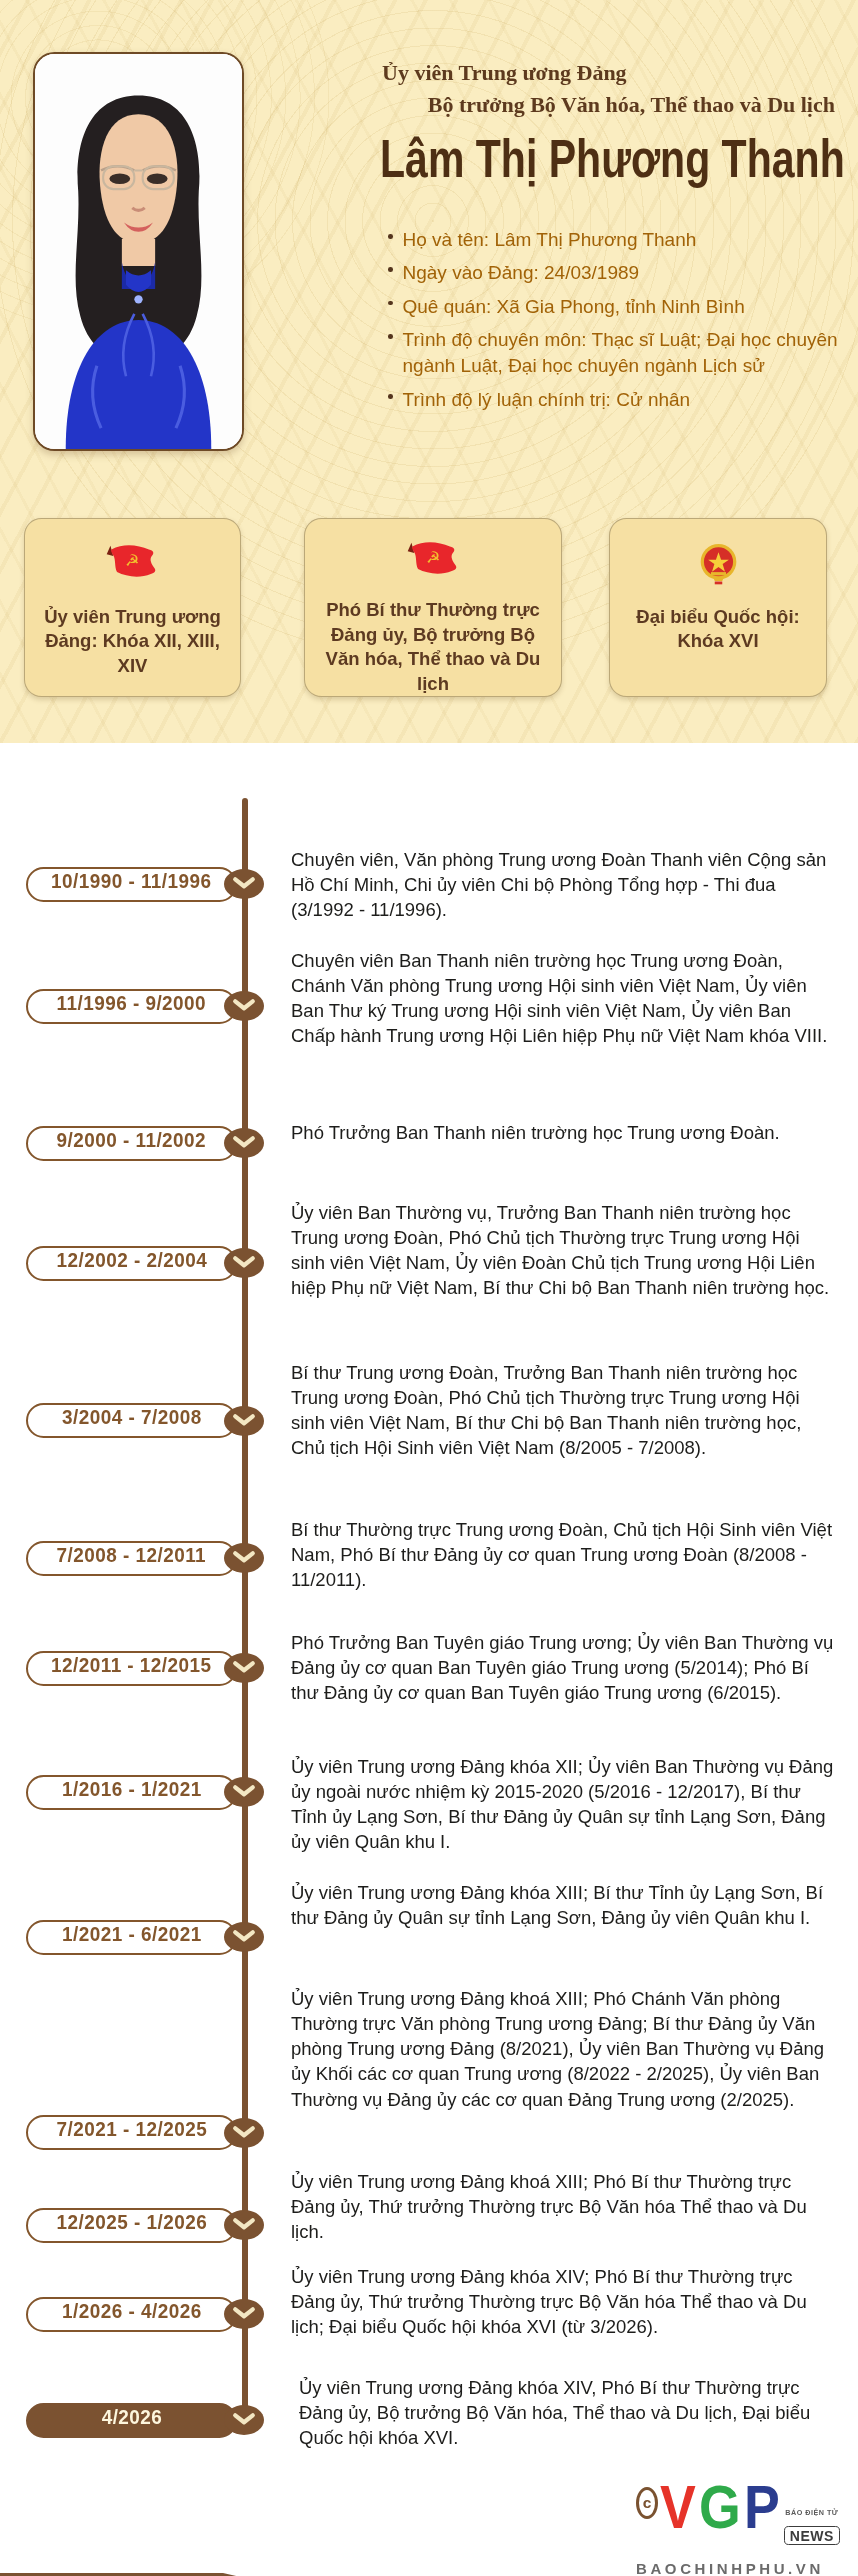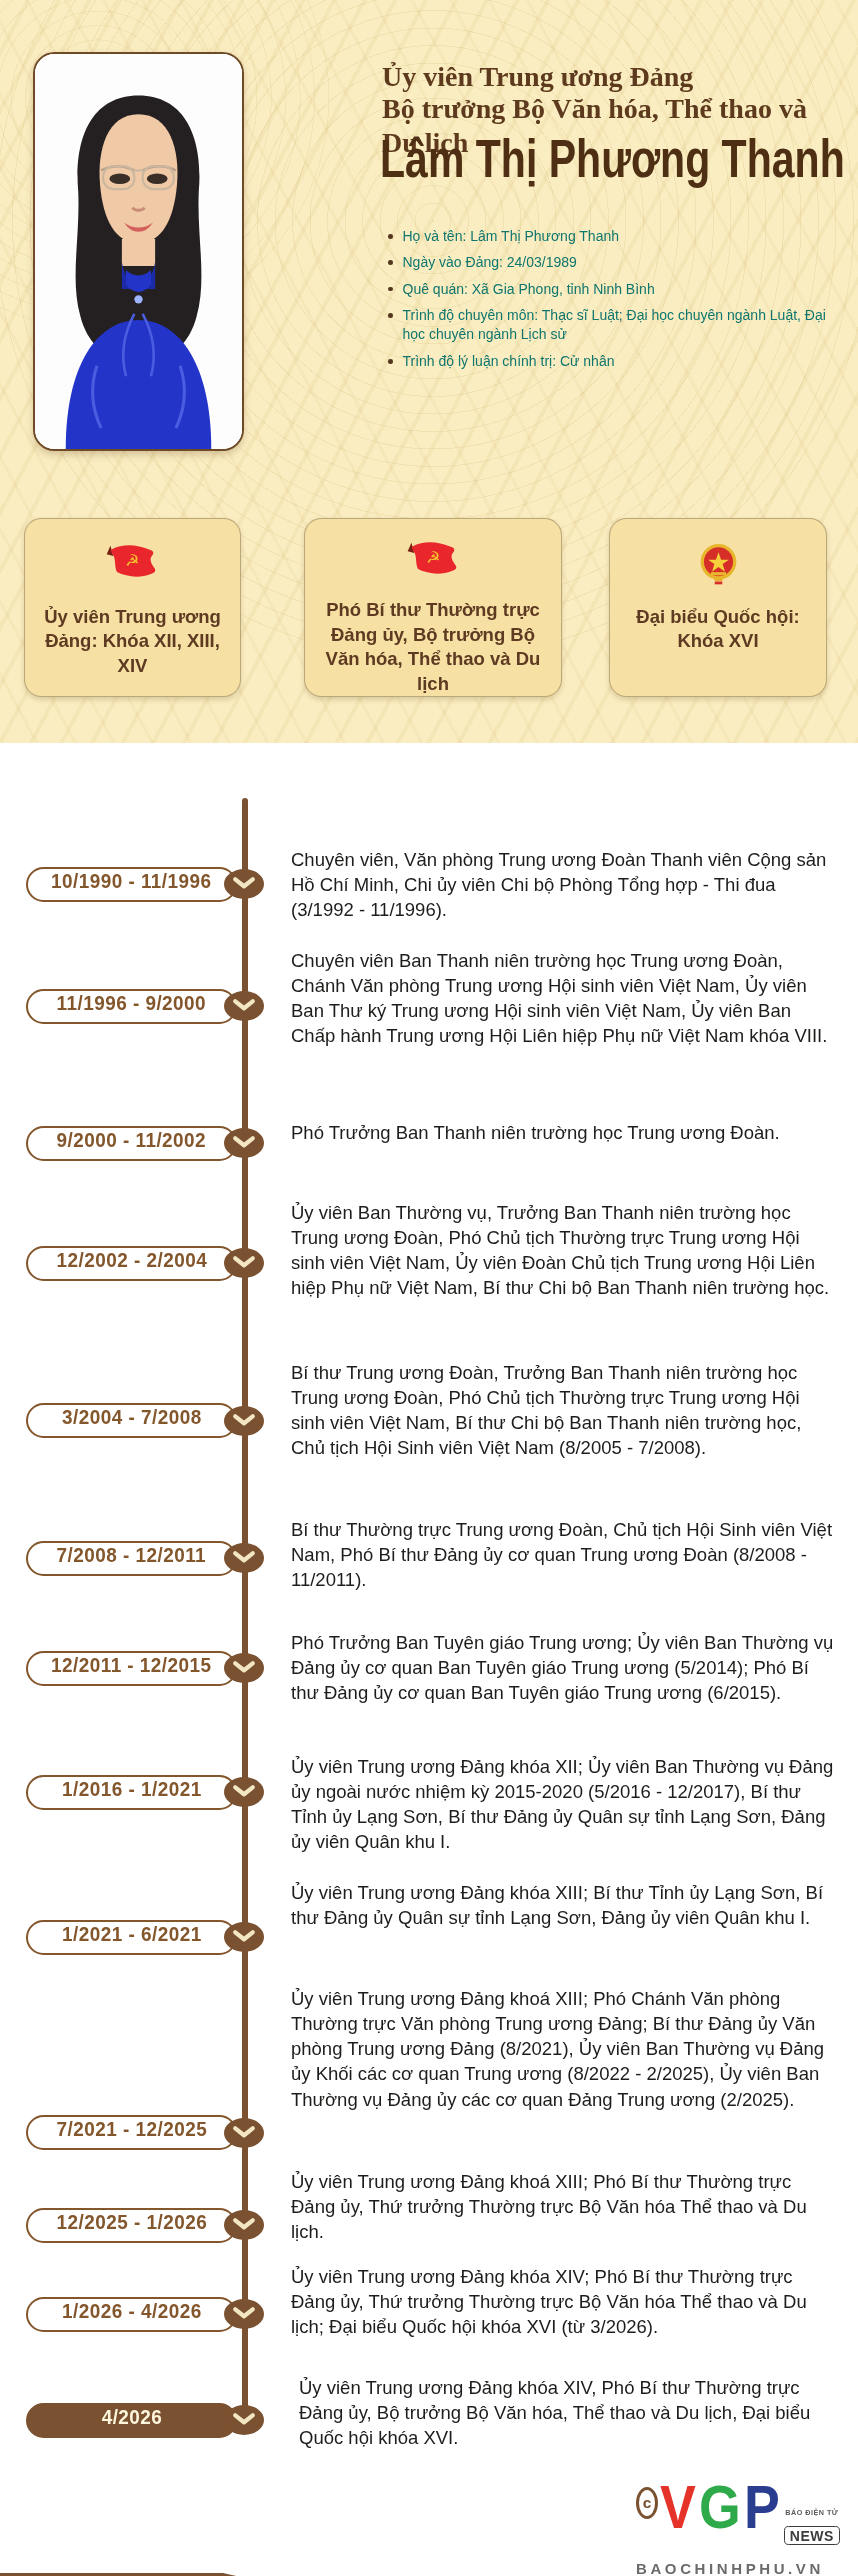--- a/index.html
+++ b/index.html
@@ -19,30 +19,30 @@
      background:repeating-linear-gradient(118deg, transparent 0 23px, rgba(197,163,84,.10) 23px 27px),
                 repeating-linear-gradient(62deg, transparent 0 31px, rgba(197,163,84,.08) 31px 34px);}
 
   
   .photo-card{position:absolute;left:33px;top:52px;width:207px;height:395px;background:#ffffff;
      border:2.1px solid #6e4a26;border-radius:21.6px;overflow:hidden;box-shadow:0 3.1px 7.2px rgba(110,74,38,.25);}
   .photo-card svg{display:block;width:100%;height:100%;}
 
   
   .role-line{position:absolute;left:382px;width:453px;color:#5d3a1e;
-     font-family:"Liberation Serif",serif;font-weight:700;font-size:28px;line-height:1.2;}
+     font-family:"Liberation Serif",serif;font-weight:700;font-size:22px;line-height:1.2;}
   .role-1{top:60px;}
-  .role-2{top:92px;}
+  .role-2{top:92px;text-align:right;}
   .person-name{position:absolute;left:380px;top:127px;width:598px;color:#4e2f14;
      font-weight:800;font-size:54px;letter-spacing:0px;transform:scaleX(.76);transform-origin:left top;white-space:nowrap;}
 
   
   .profile-list{position:absolute;left:385px;top:227px;width:453px;list-style:none;margin:0;padding:0;}
-  .profile-list li{position:relative;padding-left:17.5px;margin:0 0 6.7px 0;color:#0f766e;
-     font-size:14px;line-height:1.4;font-weight:500;}
+  .profile-list li{position:relative;padding-left:17.5px;margin:0 0 6.7px 0;color:#a16207;
+     font-size:19px;line-height:1.4;font-weight:500;}
   .profile-list li .dot{position:absolute;left:3.1px;top:7.2px;width:4.6px;height:4.6px;border-radius:50%;background:#54351d;}
 
   
   .badge-card{position:absolute;top:518px;height:179px;background:#f6e0a3;border:1px solid rgba(138,122,86,.55);
      border-radius:17.5px;box-shadow:0 2.6px 5.2px rgba(120,90,40,.22);
      display:flex;flex-direction:column;align-items:center;box-sizing:border-box;padding:15.5px 13.4px 0 13.4px;}
   .badge-1{left:24px;width:217px;}
   .badge-2{left:304px;width:258px;}
   .badge-3{left:609px;width:218px;}
   .badge-icon{height:62px;display:flex;align-items:center;justify-content:center;}

